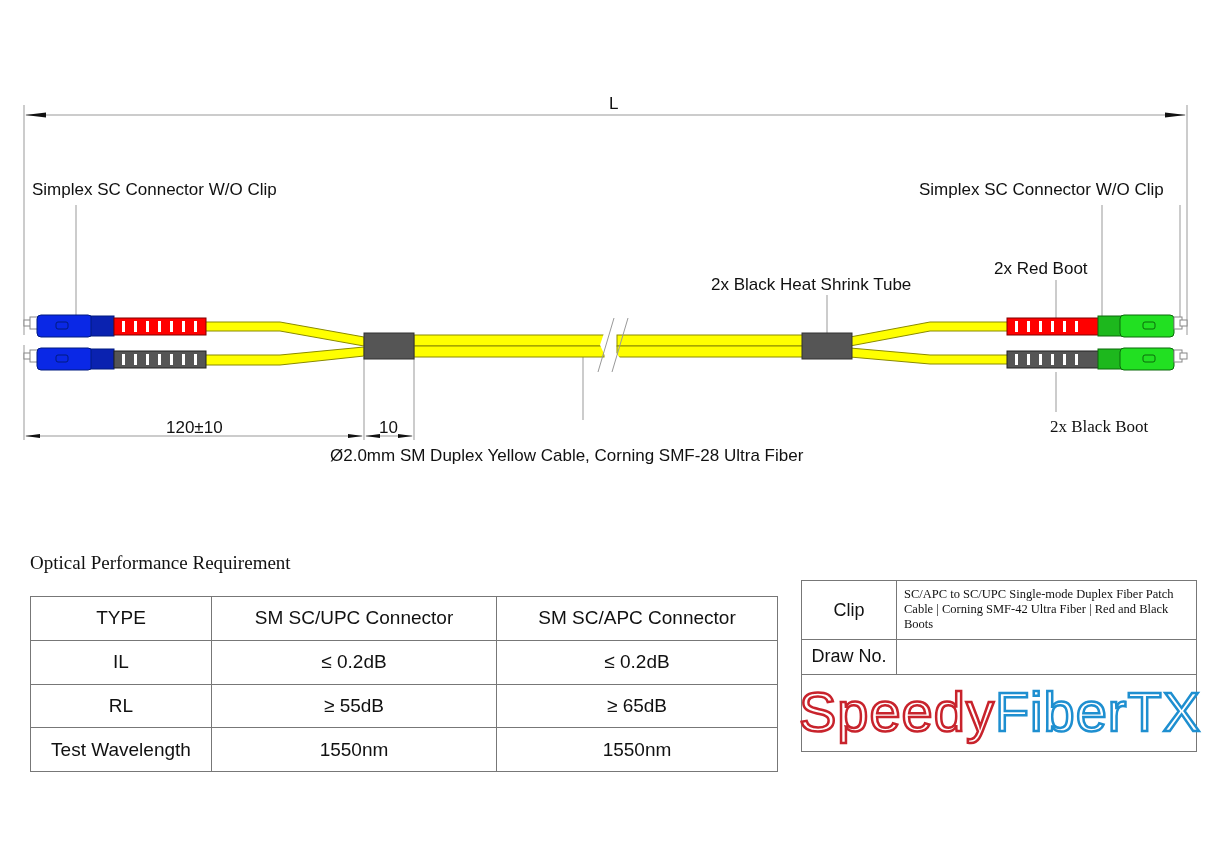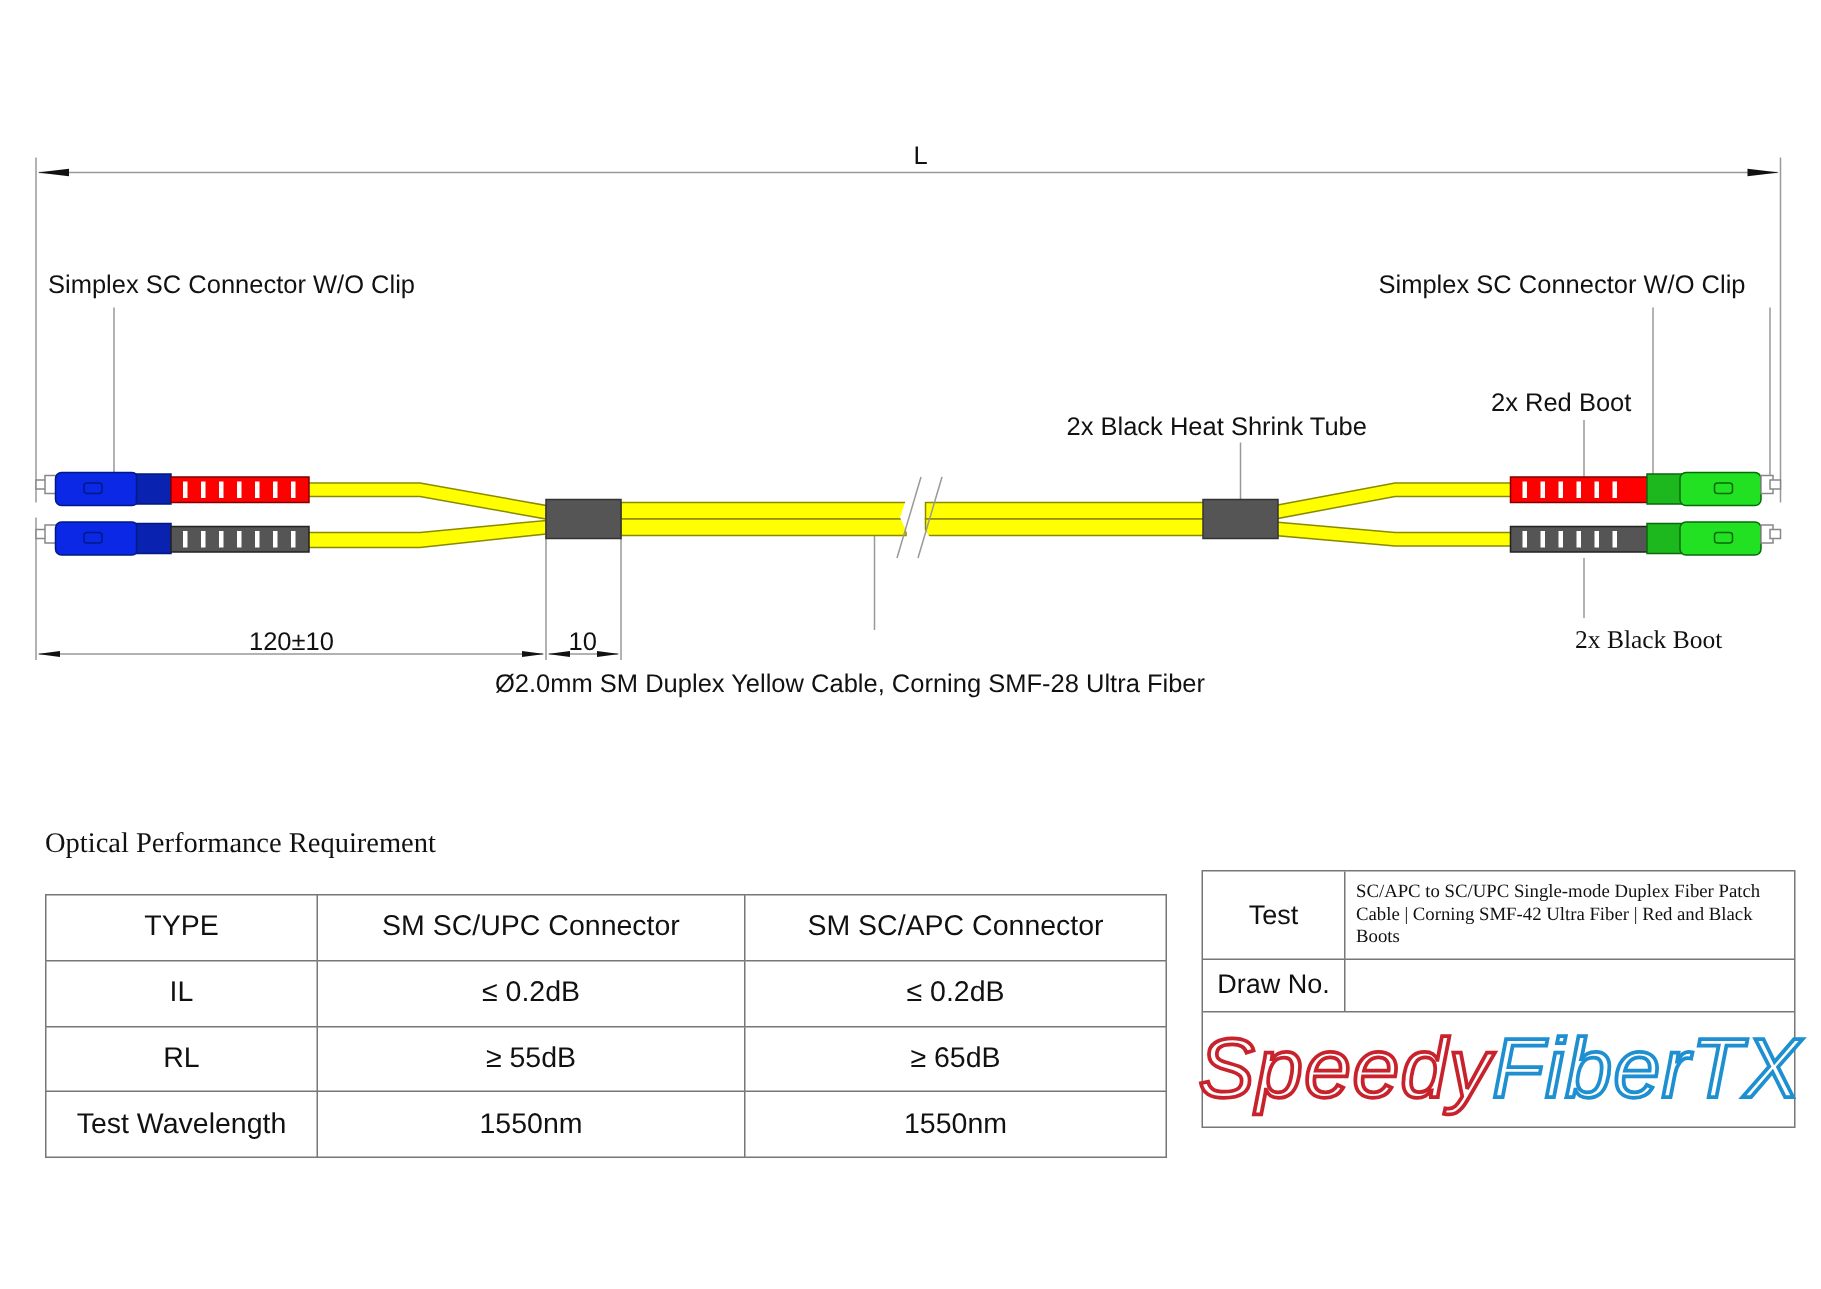--- a/index.html
+++ b/index.html
@@ -11,21 +11,21 @@
   table.perf td { border:1px solid #777; text-align:center; font-size:19px; padding:0; }
   table.perf td.c0 { width:180px; }
   table.perf td.c1 { width:284px;margin-top:28px; }
   .info { position:absolute; left:801px; top:580px; width:396px; height:172px; border:1px solid #777; box-sizing:border-box; }
   .info .row1 { position:absolute; left:0; top:0; width:100%; height:58px; border-bottom:1px solid #777; }
   .info .row2 { position:absolute; left:0; top:58px; width:100%; height:35px; border-bottom:1px solid #777; }
   .info .k1 { position:absolute; left:0; top:0; width:94px; height:58px; border-right:1px solid #777; font-size:18px; display:flex; align-items:center; justify-content:center; }
   .info .v1 { position:absolute; left:102px; top:6px; width:290px; font-family:"Liberation Serif", serif; font-size:12.5px; line-height:15px; }
   .info .k2 { position:absolute; left:0; top:0; width:94px; height:35px; border-right:1px solid #777; font-size:18px; display:flex; align-items:center; justify-content:center; }
   .info .v2 { position:absolute; left:104px; top:0; height:35px; font-size:18px; display:flex; align-items:center; }
-  .logo { position:absolute; left:10px; top:94px; width:376px; height:72px; font-family:"Liberation Sans", sans-serif; font-style:italic; font-size:56px; letter-spacing:1px; display:flex; align-items:center; justify-content:center; }
+  .logo { position:absolute; left:10px; top:94px; width:376px; height:72px; font-family:"Liberation Sans", sans-serif; font-size:56px; letter-spacing:1px; display:flex; align-items:center; justify-content:center; }
   .logo .p1 { color:#ffffff; -webkit-text-stroke:2.5px #c8232c; }
   .logo .p2 { color:#ffffff; -webkit-text-stroke:2.5px #1e8fd0; }
 </style>
 </head>
 <body>
 
 <svg class="drawing" width="1214" height="520" viewBox="0 0 1214 520" xmlns="http://www.w3.org/2000/svg">
   <defs>
     <marker id="arrL" markerWidth="14" markerHeight="6" refX="0" refY="3" orient="auto">
       <path d="M14,1.2 L0,3 L14,4.8 Z" fill="#111"></path>
@@ -179,21 +179,21 @@
   <tr>
     <td>Test Wavelength</td>
     <td>1550nm</td>
     <td>1550nm</td>
   </tr>
 </tbody>
   </table>
 
 <div class="info">
   <div class="row1">
-    <div class="k1">Test</div>
+    <div class="k1">Clip</div>
     <div class="v1">SC/APC to SC/UPC Single-mode Duplex Fiber Patch Cable | Corning SMF-42 Ultra Fiber | Red and Black Boots</div>
   </div>
   <div class="row2">
     <div class="k2">Draw No.</div>
   </div>
   <div class="logo">
     <span class="p1">Speedy</span>
       <span class="p2">FiberTX</span>
   </div>
 </div>

